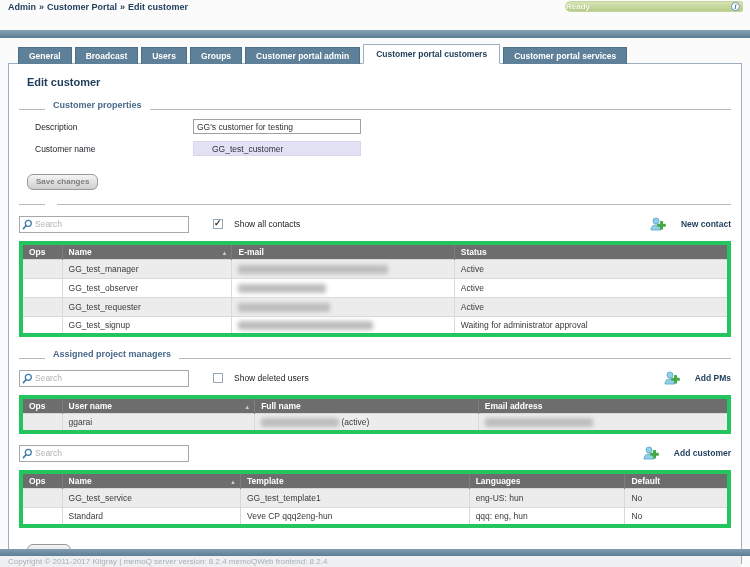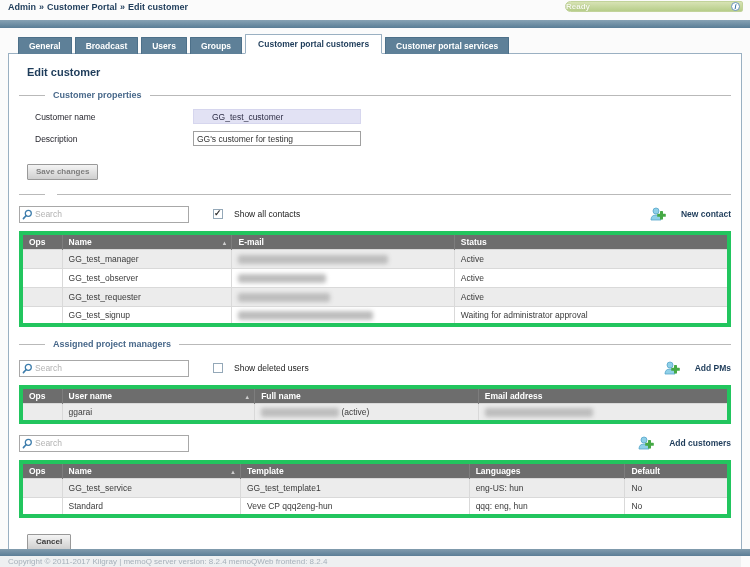--- a/index.html
+++ b/index.html
@@ -3,21 +3,21 @@
 <meta charset="utf-8">
 <style>
   * { box-sizing: border-box; }
   html,body { margin:0; padding:0; }
   body {
     width:750px; height:567px;
     font-family:"Liberation Sans", sans-serif;
     background:#fbfbfb; position:relative; overflow:hidden;
   }
   
-  .breadcrumb-bar { height:20px; padding:2px 8px 0; font-size:9px; font-weight:bold;
+  .breadcrumb-bar { height:30px; padding:2px 8px 0; font-size:9px; font-weight:bold;
     color:#1e3c5a; position:relative; background:#fbfbfb;border-radius:6px; }
   .crumb { cursor:pointer; }
   .crumb.current { cursor:default; }
   .sep { padding:0 3px; color:#1e3c5a; }
   .status-pill { position:absolute; right:7px; top:1px; width:178px; height:11px;
     background:linear-gradient(#d7e3b4,#b7cd8a); border:1px solid #c2d39b;
     border-radius:6px 2px 2px 6px; display:flex; align-items:center; }
   .status-text { color:#f7faee; font-size:8px; font-weight:bold; text-shadow:0 0 1px #9ab06f; }
   .info-icon { position:absolute; right:2px; top:0px; width:9px; height:9px; background:#fff;
     color:#2f6da0; border:1px solid #6a94ba; border-radius:50%; font-size:7px; line-height:8px;
@@ -28,34 +28,34 @@
     position:relative; z-index:2; }
   .tab { background:#5e8098; color:#fff; font-size:8.5px; font-weight:bold;
     padding:3px 10px; border:1px solid #4d7089; border-bottom:none; cursor:pointer;
     border-radius:1px 1px 0 0; white-space:nowrap; }
   .tab.active { background:#fff; color:#1e3c5a; border:1px solid #9ab0c2;
     border-bottom:1px solid #fff; padding:4px 12px 4px; cursor:default; }
   
   .panel { margin:0 8px; border:1px solid #9ab0c2; background:#fff; height:501px;
     padding:8px 10px 10px; position:relative; overflow:hidden; }
   .page-title { font-size:11px; font-weight:bold; color:#1e3c5a; margin:4px 0 10px 8px; }
-  .legend-row { display:flex; align-items:center; margin:12px 0 8px; }
+  .legend-row { display:flex; align-items:flex-end; margin:12px 0 8px; }
   .legend-pre { width:26px; border-top:1px solid #b9b9b9; }
   .legend-text { font-size:9px; font-weight:bold; color:#48688a; padding:0 8px; white-space:nowrap; }
   .legend-post { flex:1; border-top:1px solid #b9b9b9; }
   .legend-row.empty .legend-text { padding:0 6px; }
   
   .form-row { display:flex; align-items:center; margin:5px 0 5px 16px; height:17px; }
   .form-label { width:158px; font-size:8.5px; color:#26262e; }
   .input-name { width:168px; height:15px; background:#e2e2f4; border:1px solid #d6d6ee;
     font-size:8.5px; padding:0 0 0 18px; color:#2e2e46; font-family:"Liberation Sans",sans-serif; }
   .input-desc { width:168px; height:15px; background:#fff; border:1px solid #a0a0a0;
     font-size:8.5px; padding:0 3px; color:#333; font-family:"Liberation Sans",sans-serif; }
   .btn { font-size:8px; font-weight:bold; padding:2px 8px 3px;
-    background:linear-gradient(#f4f4f4,#cfcfcf); border:1px solid #999; border-radius:1px;
+    background:linear-gradient(#f4f4f4,#cfcfcf); border:1px solid #999; border-radius:6px;
     cursor:pointer; font-family:"Liberation Sans",sans-serif; }
   .save-btn { margin:12px 0 2px 8px; color:#7d7d7d; }
   .cancel-btn { margin:16px 0 0 8px; color:#3c3c3c; }
   
   .toolbar { display:flex; align-items:center; margin:10px 0 8px; min-height:18px; }
   .searchbox { width:170px; height:17px; border:1px solid #a8a8a8; display:flex;
     align-items:center; background:#fff; padding:0 2px; }
   .search-input { border:none; outline:none; flex:1; font-size:8.5px; color:#333; height:13px;
     font-family:Liberation Sans, sans-serif; min-width:0; }
   .search-input::placeholder { color:#b2b2b2; }
@@ -96,41 +96,42 @@
     <span class="info-icon">i</span>
   </div>
 </div>
 <div class="blue-bar"></div>
 
 <div class="tabs">
   <div class="tab">General</div>
   <div class="tab">Broadcast</div>
   <div class="tab">Users</div>
   <div class="tab">Groups</div>
+  <div class="tab">Customer portal admin</div>
   <div class="tab active">Customer portal customers</div>
   <div class="tab">Customer portal services</div>
 </div>
 
 <div class="panel">
 
   <div class="page-title">Edit customer</div>
 
   
   <div class="legend-row">
     <span class="legend-pre"></span>
     <span class="legend-text">Customer properties</span>
     <span class="legend-post"></span>
   </div>
   <div class="form-row">
+    <span class="form-label">Description</span>
+    <input class="input-desc" type="text" value="GG's customer for testing" style="">
+  </div>
+  <div class="form-row">
     <span class="form-label">Customer name</span>
     <input class="input-name" type="text" value="GG_test_customer" style="">
-  </div>
-  <div class="form-row">
-    <span class="form-label">Description</span>
-    <input class="input-desc" type="text" value="GG's customer for testing" style="">
   </div>
   <button class="btn save-btn">Save changes</button>
 
   
   <div class="legend-row empty">
     <span class="legend-pre"></span>
       <span class="legend-text"></span>
       <span class="legend-post"></span>
   </div>
   <div class="toolbar">
@@ -268,21 +269,21 @@
     </div>
     <span class="add-btn">
       <span style="display:flex;">
         <svg width="16" height="14" viewBox="0 0 16 14">
             <circle cx="6" cy="4" r="3" fill="#8fd0e8" stroke="#56a6ca" stroke-width="0.8"></circle>
             <path d="M1 13 q0 -5 5 -5 q5 0 5 5 z" fill="#8fd0e8" stroke="#56a6ca" stroke-width="0.8"></path>
             <rect x="10" y="4" width="3" height="8.6" rx="0.6" fill="#45a945"></rect>
             <rect x="7.2" y="6.8" width="8.6" height="3" rx="0.6" fill="#45a945"></rect>
           </svg>
       </span>
-      <span>Add customers</span>
+      <span>Add customer</span>
     </span>
   </div>
   <table>
     <colgroup>
         <col style="width:5.8%">
         <col style="width:25.2%">
         <col style="width:32.3%">
         <col style="width:22%">
         <col style="width:14.7%">
       </colgroup>

